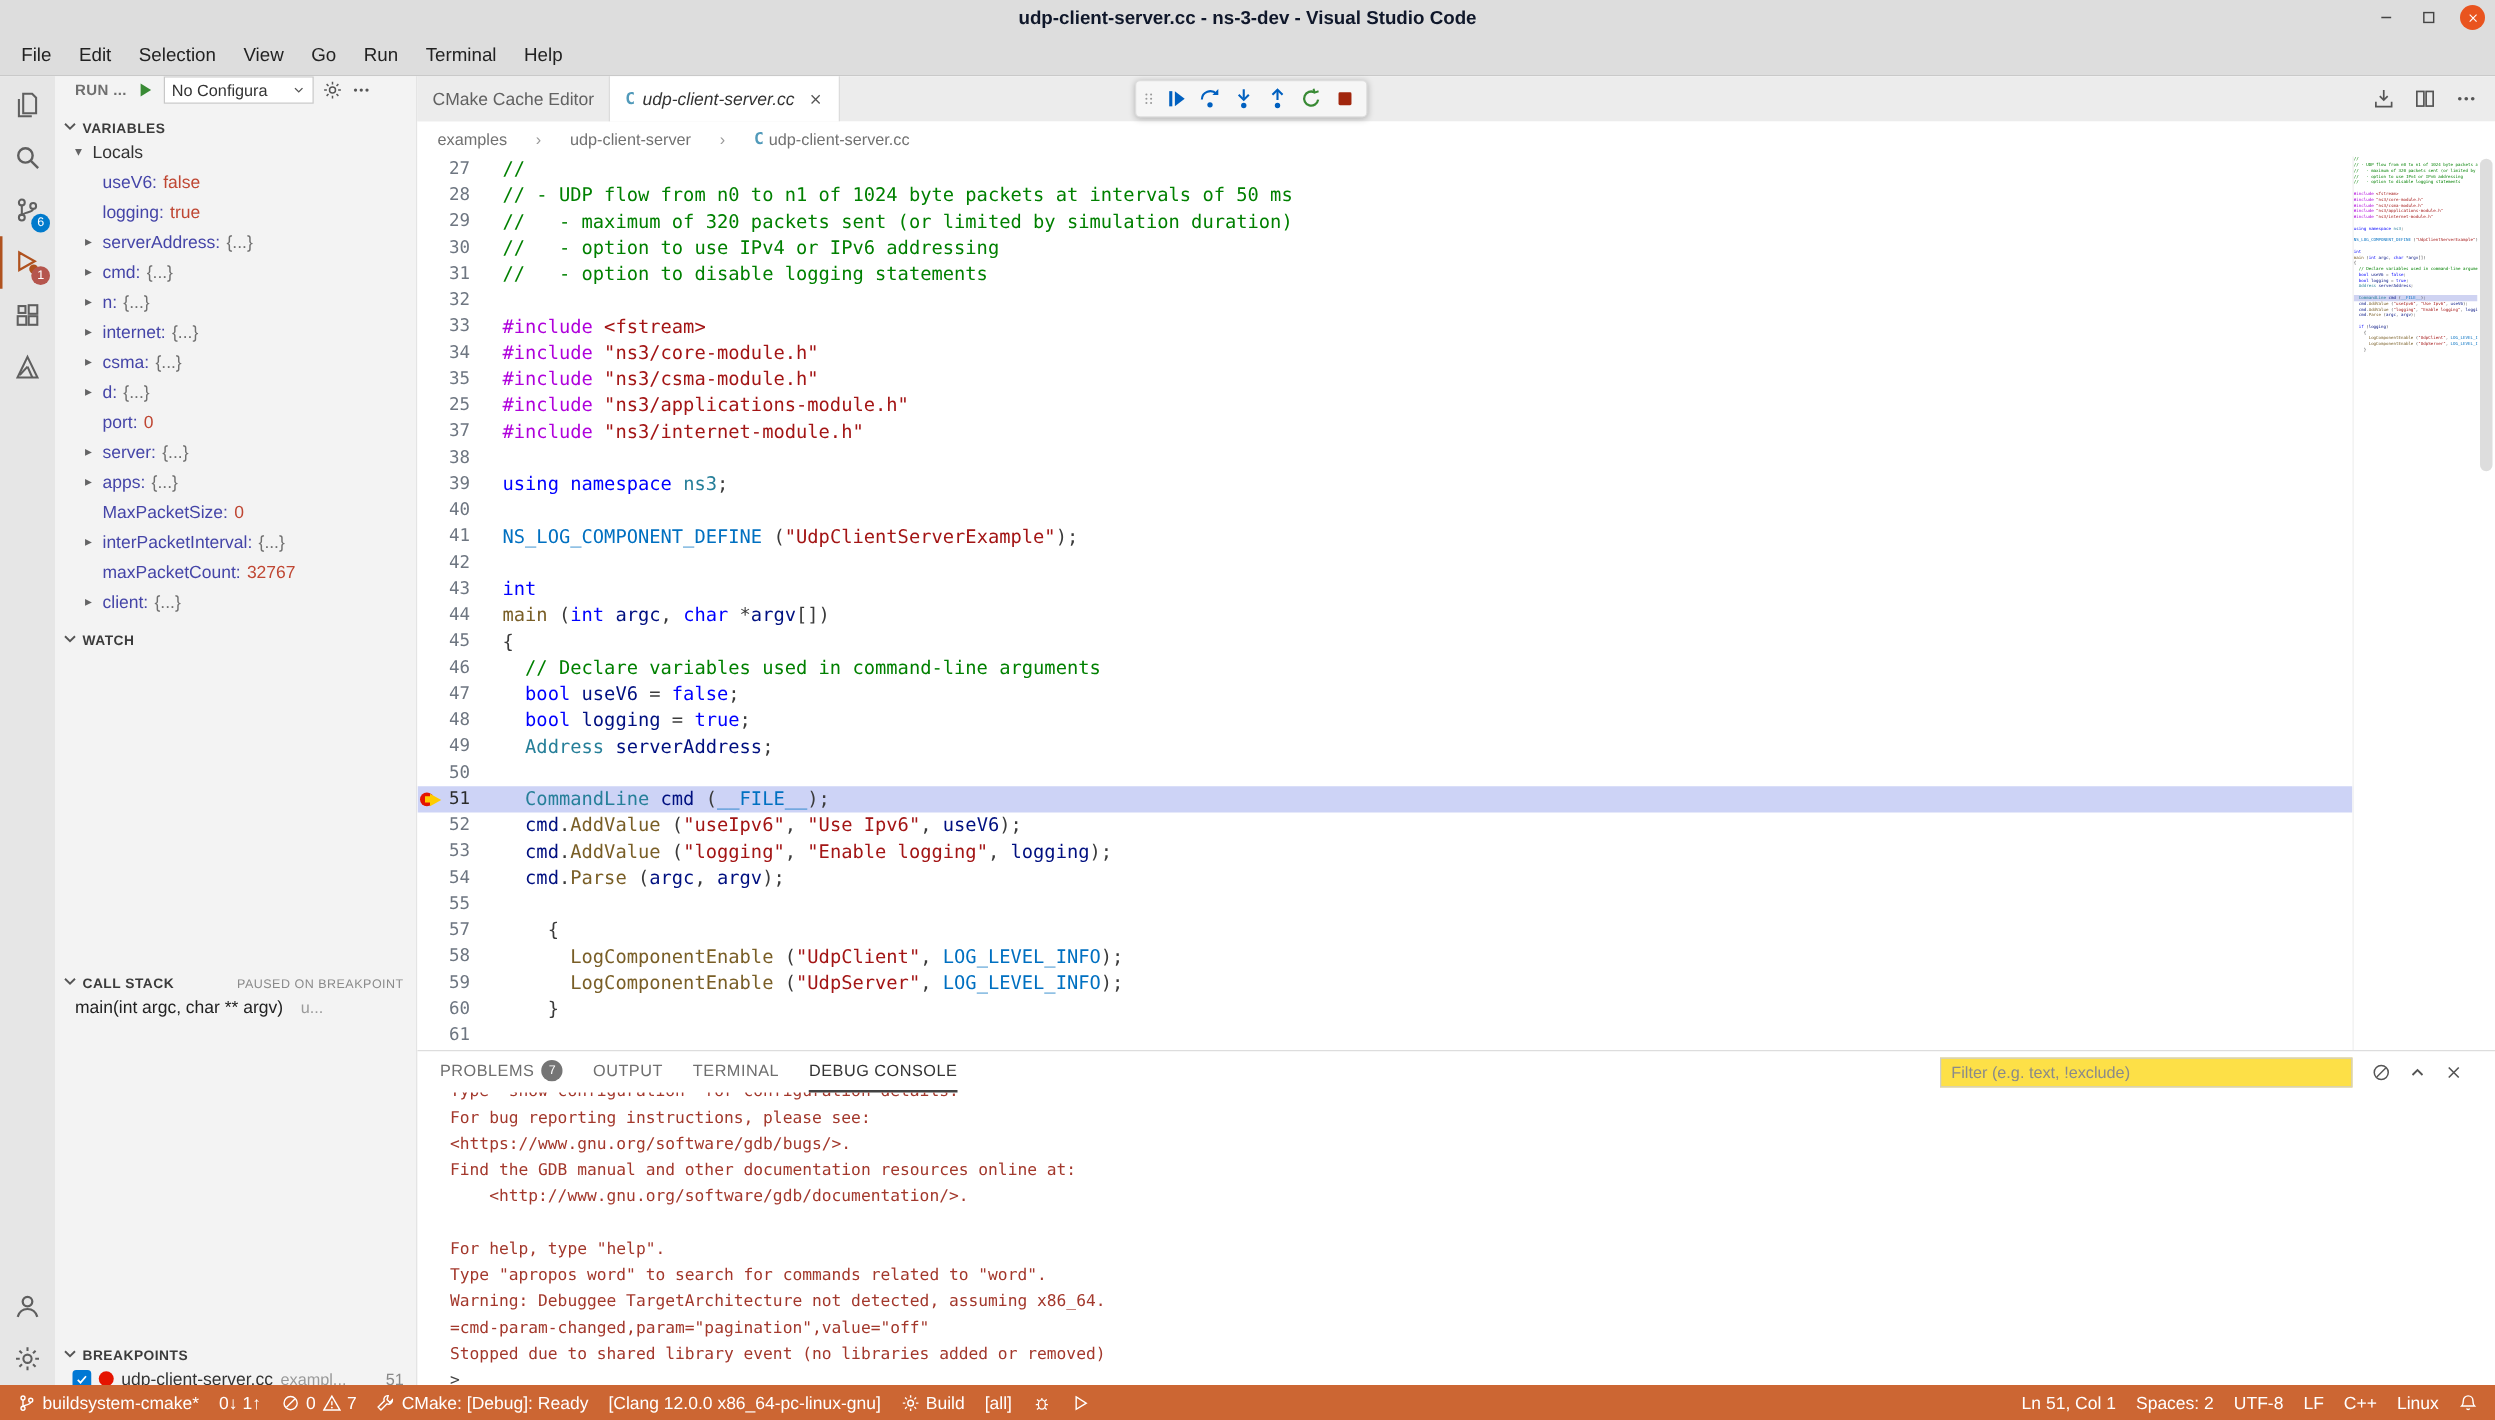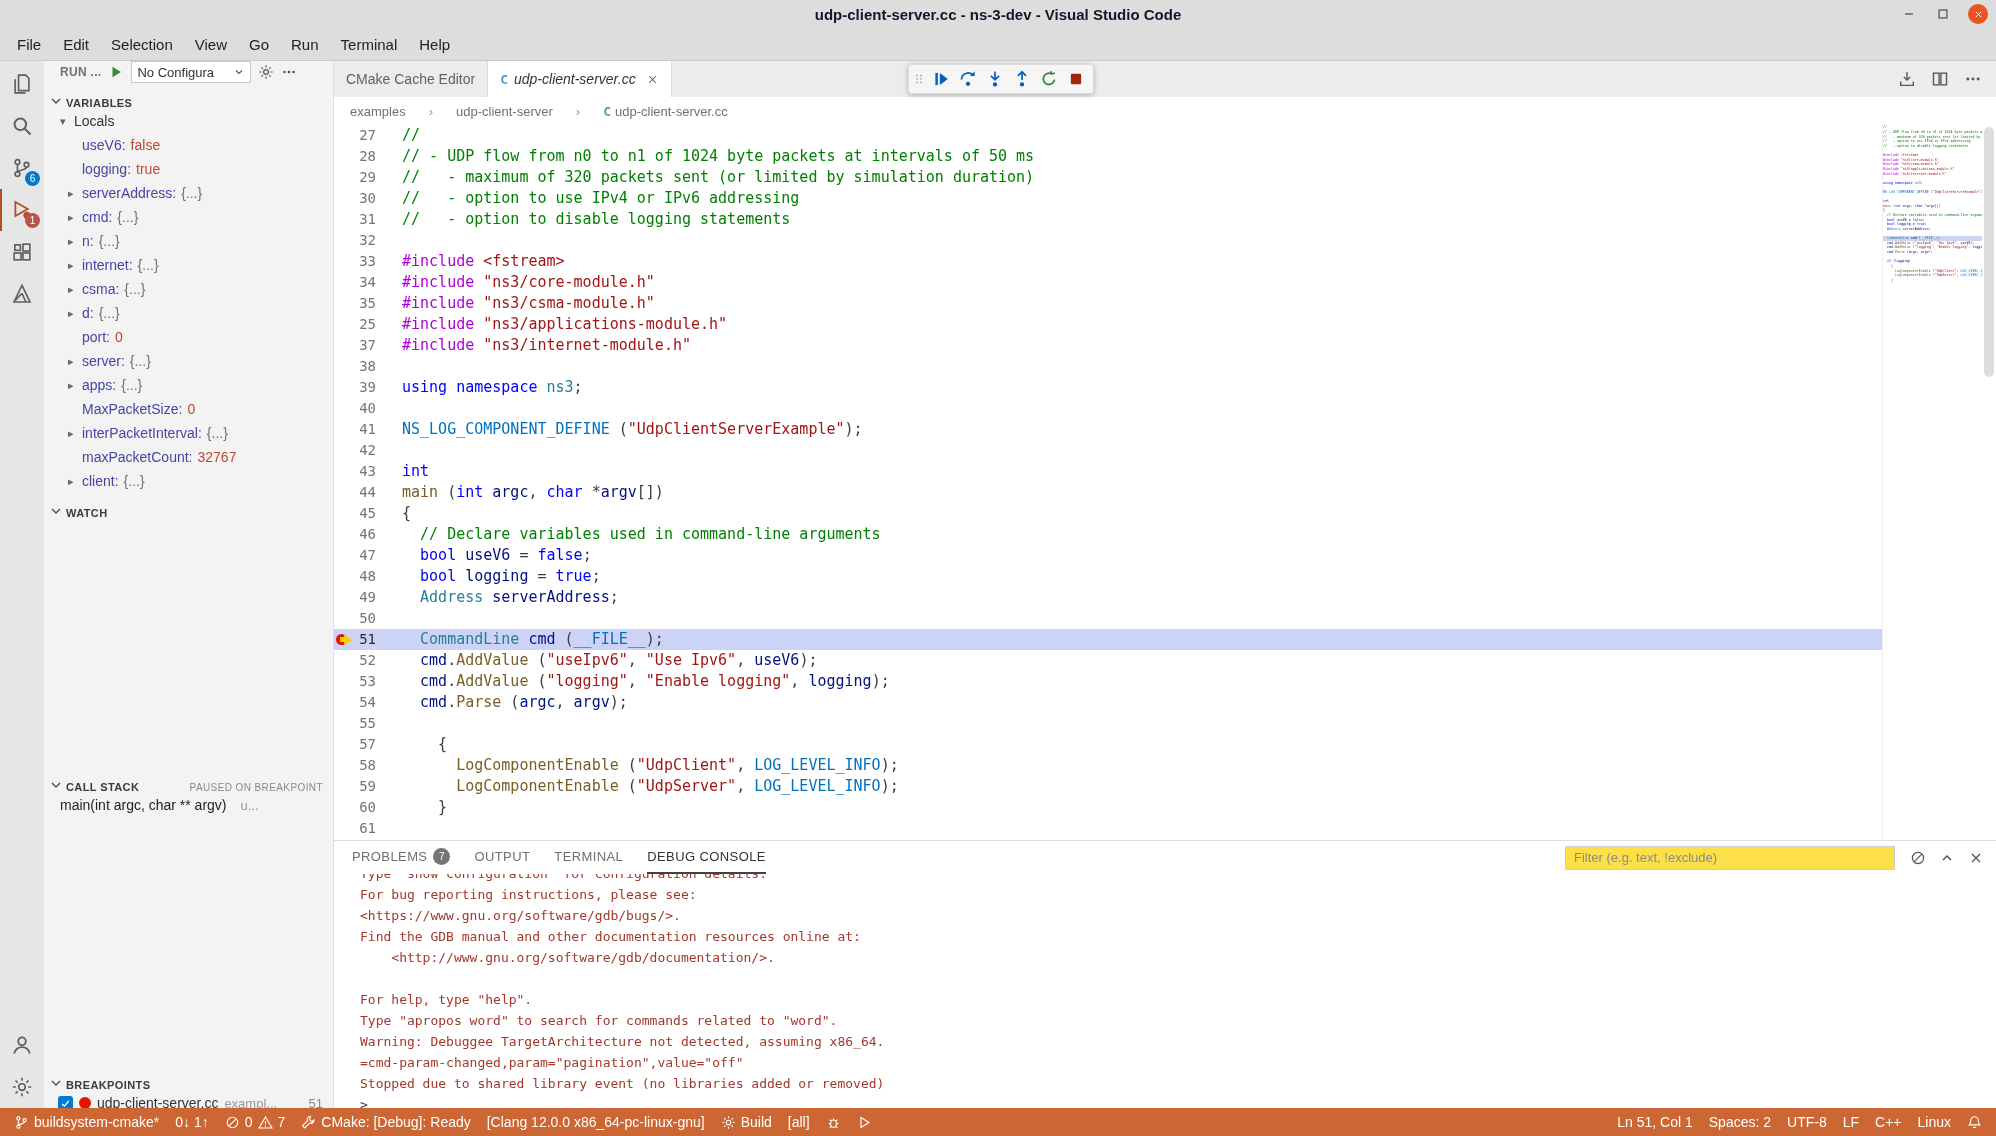--- a/index.html
+++ b/index.html
@@ -101,21 +101,21 @@
 .tk-enum{color:#0070c1}.tk-ns{color:#267f99}.tk-pl{color:#3b3b3b}
 .minimap{position:absolute;top:0;right:14px;width:100px;height:100%;overflow:hidden;background:#fff;border-left:1px solid #f0f0f0}
 .mm-inner{transform:scale(.22);transform-origin:0 0;width:2200px;white-space:pre}
 .mm-line{height:21px;line-height:21px}
 .mm-highlight{position:absolute;left:0;width:100%;height:5px;background:#cfd3f2}
 .scrollbar-v{position:absolute;top:0;right:0;width:14px;height:100%}
 .sb-thumb{position:absolute;top:2px;right:2px;width:10px;height:250px;background:rgba(100,100,100,.22);border-radius:5px}
 
 
 .panel{height:268px;border-top:1px solid #ddd;background:#fff;display:flex;flex-direction:column;position:relative}
-.panel-header{height:33px;display:flex;align-items:center;padding:0 12px 0 18px;flex:none}
+.panel-header{height:33px;display:flex;align-items:center;padding:0 25px 0 18px;flex:none}
 .panel-tab{margin-right:24px;font-size:13px;letter-spacing:.4px;color:#6f6f6f;height:100%;display:flex;align-items:center;gap:6px;border-bottom:2px solid transparent}
 .panel-tab.active{color:#333;border-bottom-color:#424242}
 .pt-badge{min-width:17px;height:17px;border-radius:9px;background:#757575;color:#fff;font-size:10px;display:flex;align-items:center;justify-content:center;padding:0 4px}
 .panel-filter{margin-left:auto;width:330px;height:24px;border:1px solid #cecece;background:#fde047;font-size:13px;color:#333;padding:0 8px;font-family:"Liberation Sans",sans-serif}
 .panel-filter::placeholder{color:#8a8a8a}
 .panel-actions{display:flex;align-items:center;gap:13px;margin-left:15px;color:#555}
 .panel-actions .ic svg{width:16px;height:16px}
 .console{flex:1;overflow:hidden;padding-left:26px;font-family:"DejaVu Sans Mono",monospace;font-size:13px}
 .console-line{height:21px;line-height:21px;white-space:pre;color:var(--console)}
 .console-line.clipped{margin-top:-11px}

